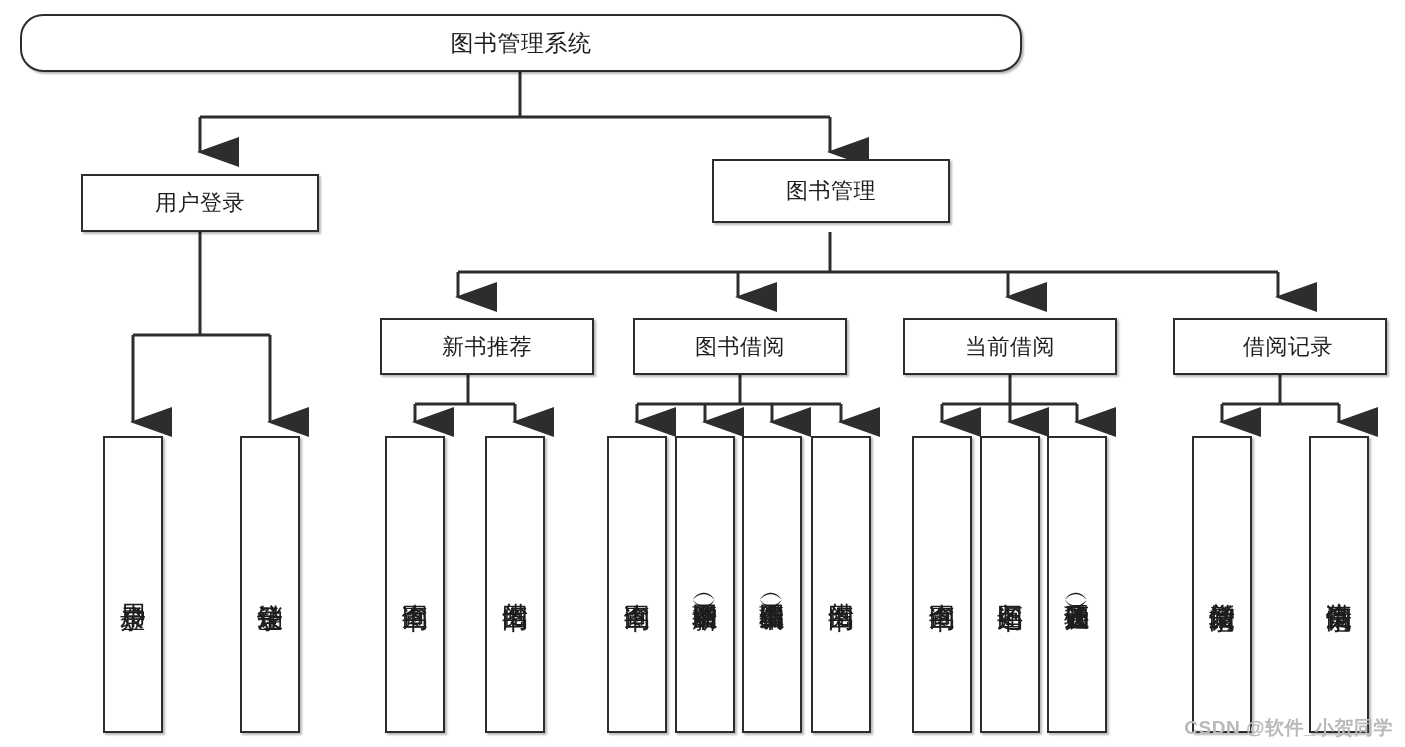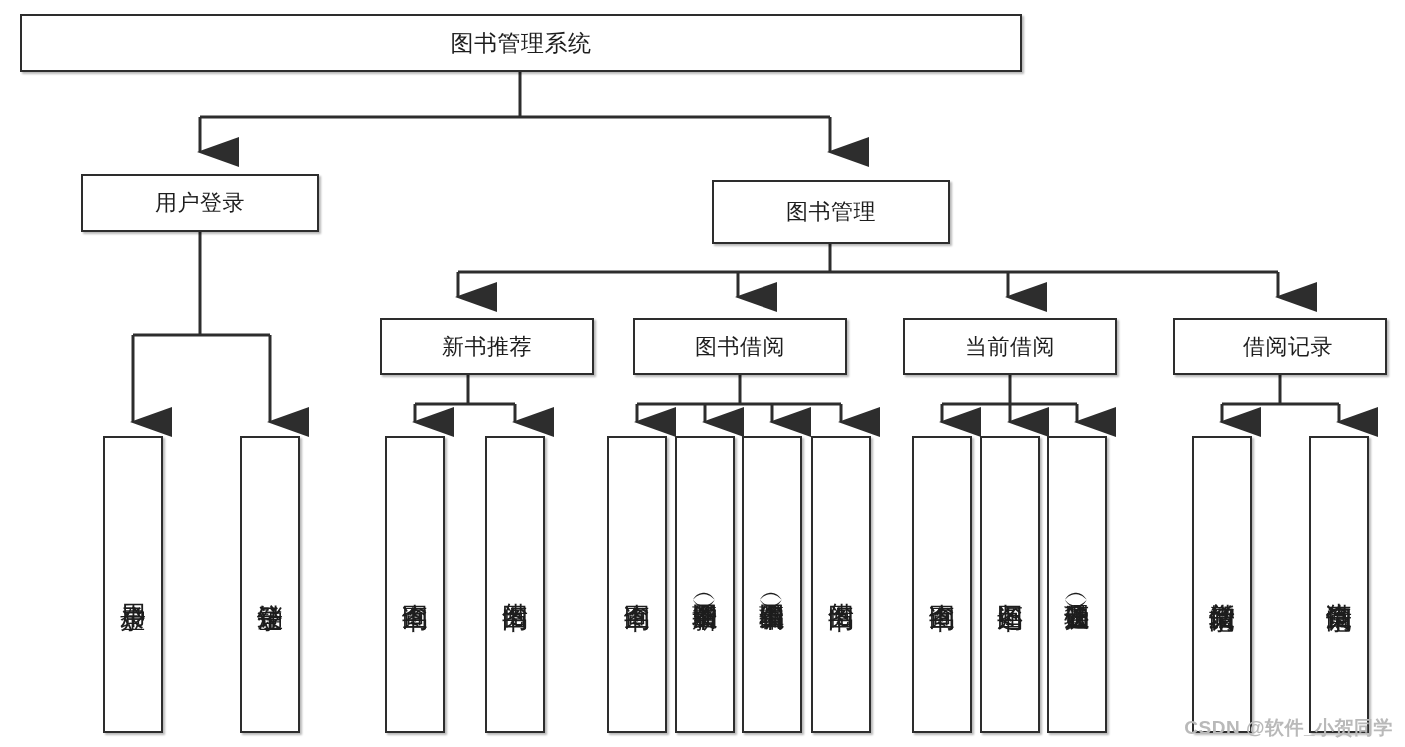--- a/index.html
+++ b/index.html
@@ -124,28 +124,28 @@
       <path d="M1010,404 L1010,422" marker-end="url(#arrow)"></path>
       <path d="M1077,404 L1077,422" marker-end="url(#arrow)"></path>
 
       <path d="M1280,375 L1280,404"></path>
       <path d="M1222,404 L1339,404"></path>
       <path d="M1222,404 L1222,422" marker-end="url(#arrow)"></path>
       <path d="M1339,404 L1339,422" marker-end="url(#arrow)"></path>
     </g>
   </svg>
 
-  <div class="node h root" style="left:20px; top:14px; width:1002px; height:58px;">
+  <div class="node h root" style="left:20px; top:14px; width:1002px; height:58px;border-radius:23px;">
     <span class="lbl">图书管理系统</span>
   </div>
 
   <div class="node h" style="left:81px; top:174px; width:238px; height:58px;">
     <span class="lbl">用户登录</span>
   </div>
-  <div class="node h" style="left:712px; top:180px; width:238px; height:64px;">
+  <div class="node h" style="left:712px; top:159px; width:238px; height:64px;">
     <span class="lbl">图书管理</span>
   </div>
 
   <div class="node h" style="left:380px; top:318px; width:214px; height:57px;">
     <span class="lbl">新书推荐</span>
   </div>
   <div class="node h" style="left:633px; top:318px; width:214px; height:57px;">
     <span class="lbl">图书借阅</span>
   </div>
   <div class="node h" style="left:903px; top:318px; width:214px; height:57px;">

